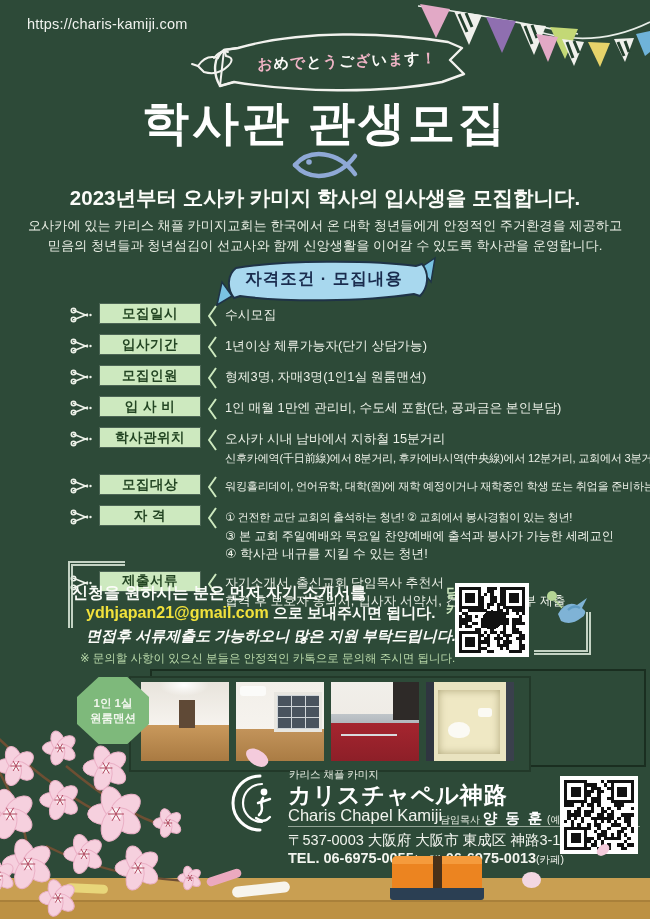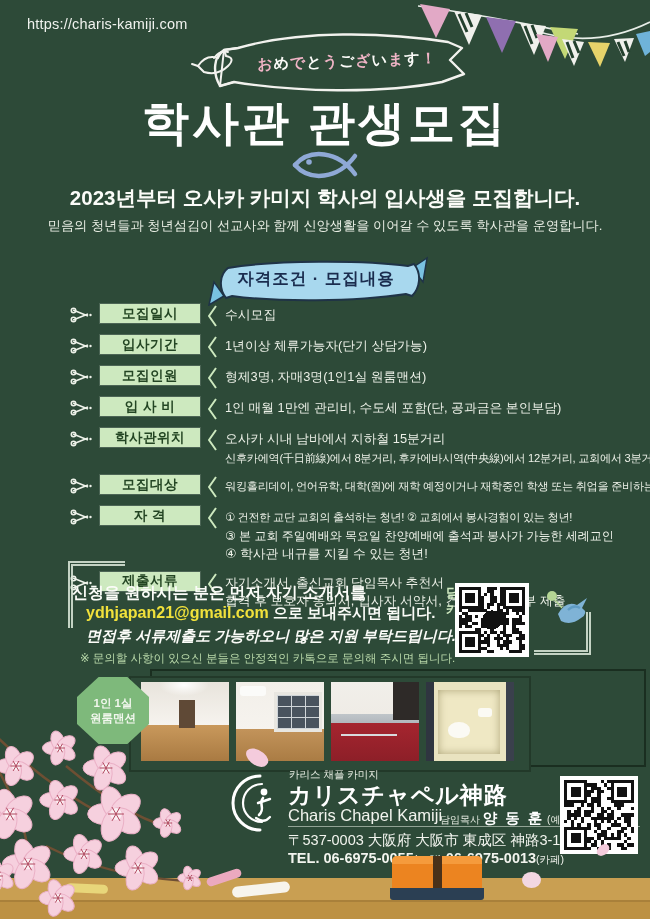--- a/index.html
+++ b/index.html
@@ -16,21 +16,21 @@
   .ribbon-wrap{left:190px;top:28px;width:280px;height:82px;}
   .ribbon-text{position:absolute;left:52px;top:24px;width:210px;text-align:center;
     font-size:15px;font-weight:bold;transform:rotate(-2deg);letter-spacing:1px;}
   .c-p{color:#f0b4c6;} .c-w{color:#fbfbf8;}
   
   .main-title{left:0;top:92px;width:650px;text-align:center;font-size:47px;
     font-weight:800;color:#ffffff;letter-spacing:3px;}
   .subtitle{left:0;top:184px;width:650px;text-align:center;font-size:20.5px;color:#fbfcf8;font-weight:600;}
   .intro{left:0;top:216px;width:650px;text-align:center;font-size:13.2px;line-height:20px;color:#e9eee4;}
   
-  .sect-ribbon{left:204px;top:256px;width:228px;height:50px;}
+  .sect-ribbon{left:212px;top:256px;width:228px;height:50px;}
   .sect-label{position:absolute;left:14px;top:12px;width:196px;text-align:center;
     font-size:16.5px;font-weight:800;color:#1a2c4e;letter-spacing:1px;}
   
   .info{left:70px;top:304px;width:572px;}
   .irow{display:flex;gap:8px;align-items:flex-start;margin-bottom:8px;}
   .scis{flex:none;width:22px;padding-top:3px;}
   .tag{flex:none;min-width:92px;height:19px;background:#cde9bf;color:#234523;
     font-weight:800;font-size:13.5px;display:flex;align-items:center;justify-content:center;
     padding:0 4px;letter-spacing:.5px;box-shadow:0 0 0 1px rgba(255,255,255,.15);}
   .fork{flex:none;padding-top:1px;}
@@ -146,20 +146,21 @@
 
   <svg class="abs" style="left:290px;top:146px;" width="70" height="38" viewBox="0 0 70 38">
     <path d="M5,19 C20,2 48,5 65,28" stroke="#8fa9d6" stroke-width="4.5" fill="none" stroke-linecap="round"></path>
     <path d="M5,19 C20,36 48,33 65,10" stroke="#8fa9d6" stroke-width="4.5" fill="none" stroke-linecap="round"></path>
     <circle cx="19" cy="16" r="2.8" fill="#8fa9d6"></circle>
   </svg>
 
   <div class="abs subtitle">2023년부터 오사카 카미지 학사의 입사생을 모집합니다.</div>
 
   <div class="abs intro">
+    <div>오사카에 있는 카리스 채플 카미지교회는 한국에서 온 대학 청년들에게 안정적인 주거환경을 제공하고</div>
     <div>믿음의 청년들과 청년섬김이 선교사와 함께 신앙생활을 이어갈 수 있도록 학사관을 운영합니다.</div>
   </div>
 
   <div class="abs sect-ribbon">
     <svg width="228" height="50" viewBox="0 0 228 50">
       <polygon points="20,40 5,49 10,26" fill="#79c2e2" stroke="#1f3347" stroke-width="1.5"></polygon>
       <polygon points="208,12 223,2 219,26" fill="#79c2e2" stroke="#1f3347" stroke-width="1.5"></polygon>
       <path d="M24,12 C70,4 160,4 204,10 L210,8 C218,18 216,32 208,40 L202,38 C150,46 72,46 28,40 L22,42 C14,32 16,18 24,12 Z" fill="#a8d8ee" stroke="#1f3347" stroke-width="2"></path>
     </svg>
     <div class="sect-label">자격조건 · 모집내용</div>

